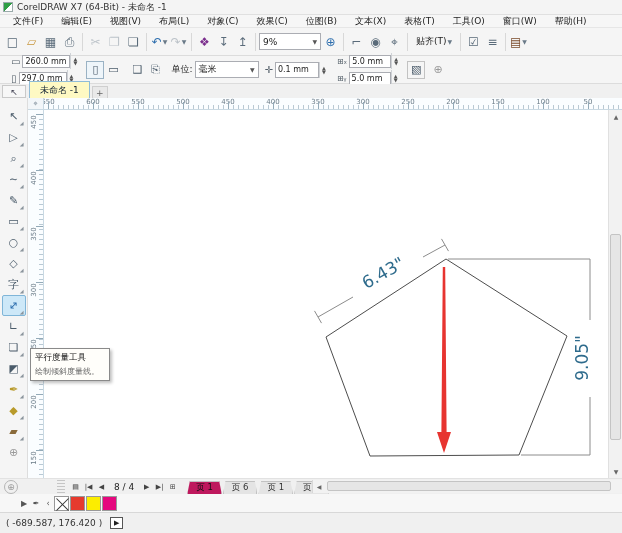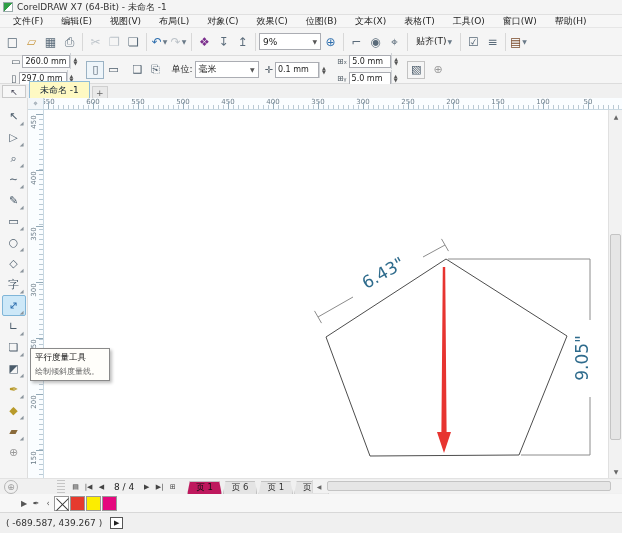--- a/index.html
+++ b/index.html
@@ -503,17 +503,17 @@
       <div class="pal-ctl" data-name="palette-expand-button">▶</div>
       <div class="pal-ctl" data-name="palette-eyedropper-icon">✒</div>
       <div class="pal-ctl" data-name="palette-scroll-left-button">‹</div>
       <div class="swatch x" data-name="no-color-swatch" style="background: rgb(255, 255, 255);"></div>
       <div class="swatch" data-name="red-swatch" style="background: rgb(230, 58, 46);"></div>
       <div class="swatch" data-name="yellow-swatch" style="background: rgb(252, 237, 0);"></div>
       <div class="swatch" data-name="magenta-swatch" style="background: rgb(229, 8, 126);"></div>
     </div>
 
   <div id="statusbar" data-name="status-bar">
-    <div id="coords" data-name="cursor-coordinates">( -689.587, 439.267 )</div>
+    <div id="coords" data-name="cursor-coordinates">( -689.587, 176.420 )</div>
     <div id="status-flyout" data-name="status-flyout-button">▶</div>
   </div>
 
 </div>
 
 </body></html>

